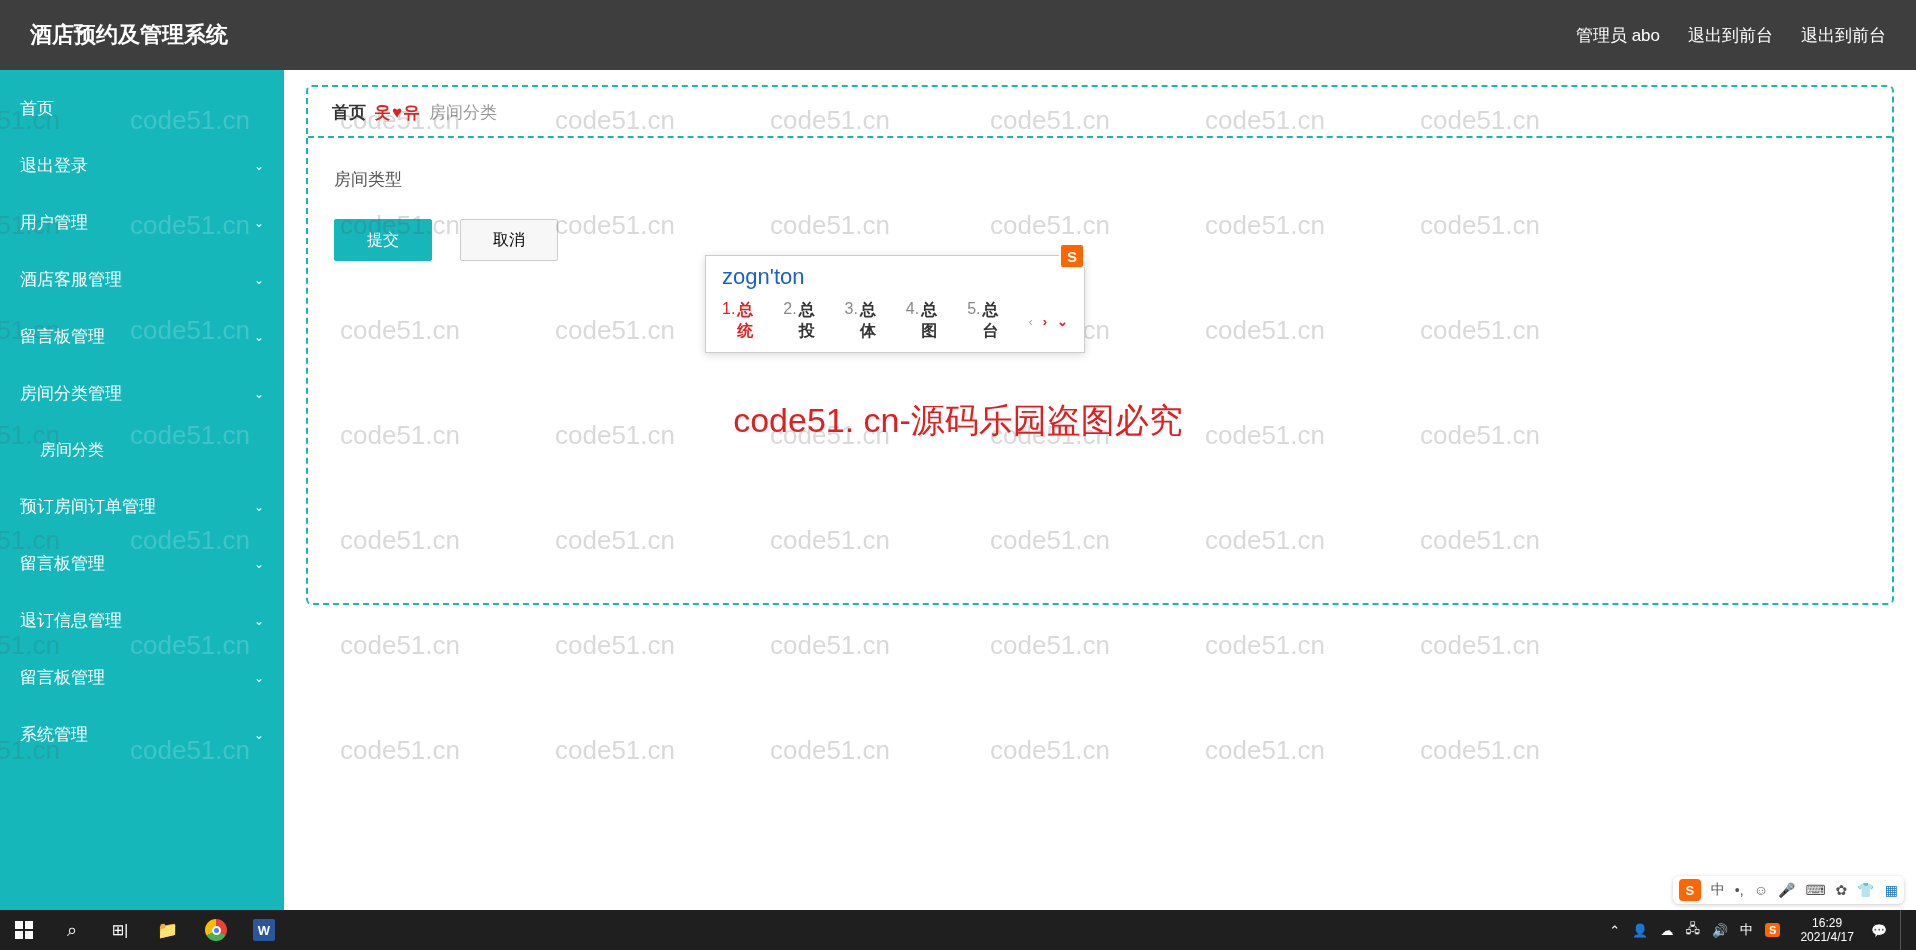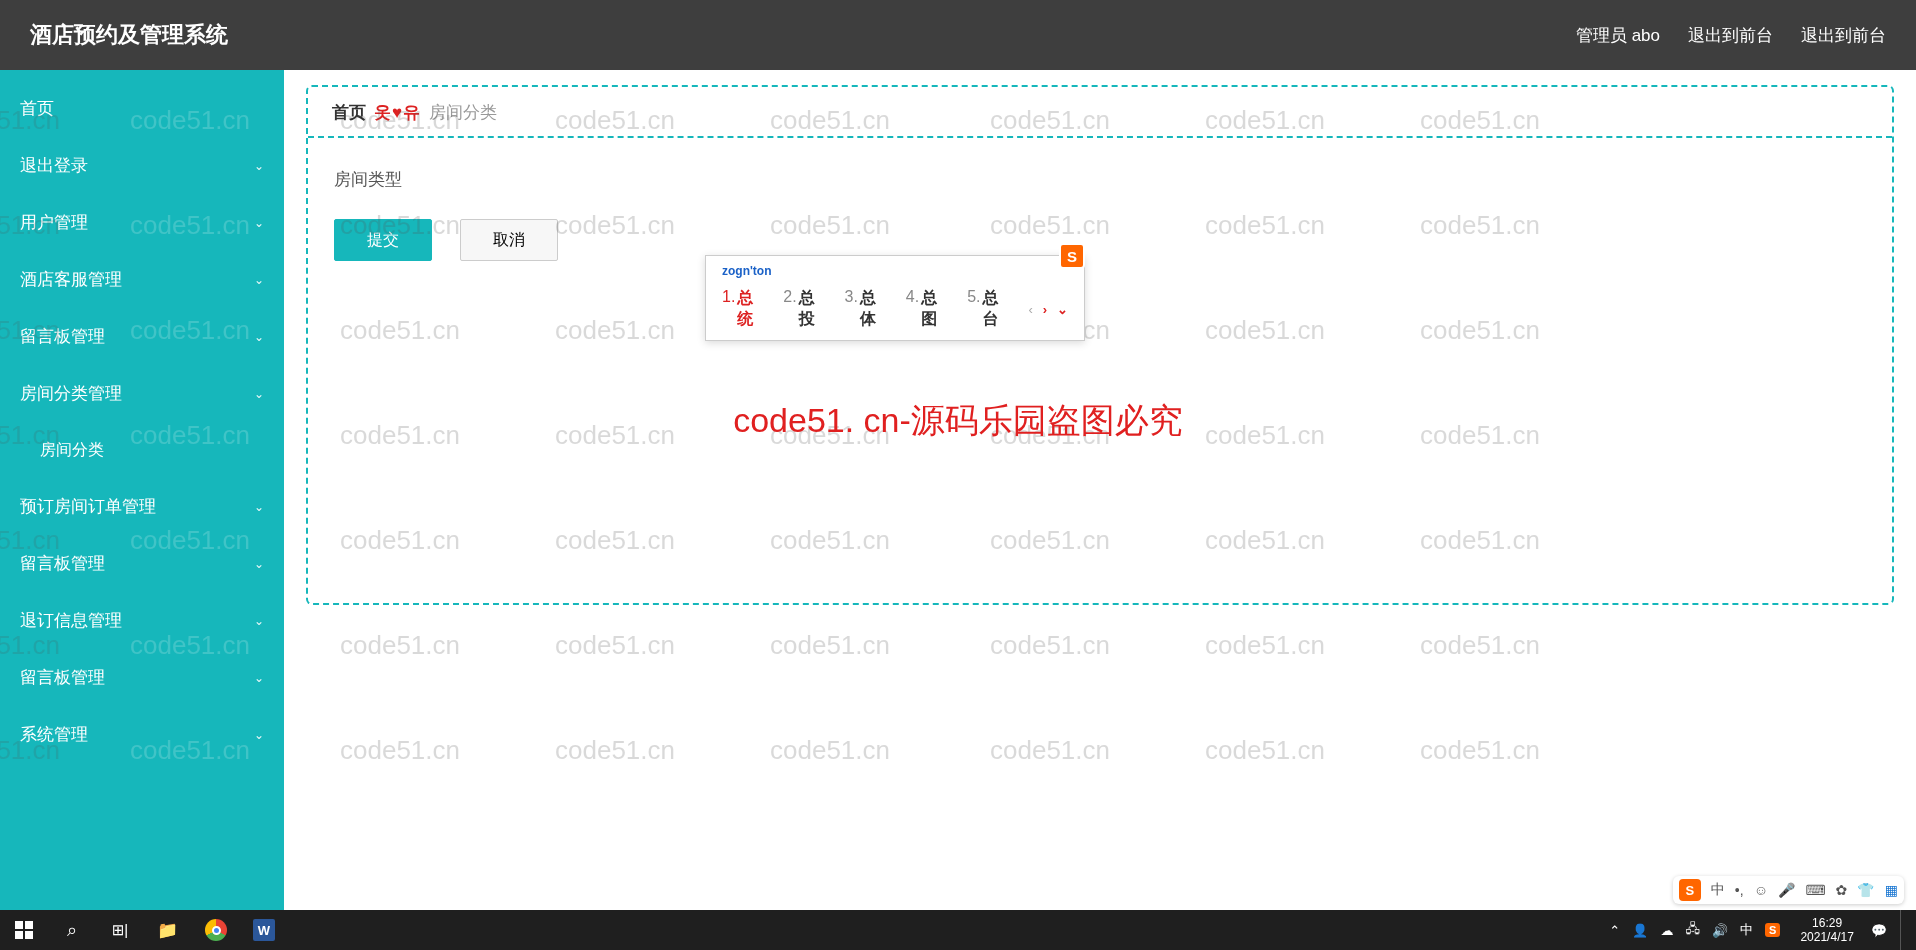--- a/index.html
+++ b/index.html
@@ -28,21 +28,21 @@
 .form-row { display: flex; align-items: center; margin-bottom: 28px; }
 .form-label { font-size: 17px; color: #555; }
 .form-input { width: 520px; height: 40px; border: 1px solid #d7d7d7; padding: 0 14px; font-size: 16px; outline: none; }
 .btn-row { display: flex; gap: 28px; margin-left: 0; }
 .btn { height: 42px; padding: 0 32px; border: 1px solid #ccc; background: #f7f7f7; font-size: 16px; cursor: pointer; border-radius: 2px; }
 .btn.primary { background: #16b7bb; color: #fff; border-color: #16b7bb; }
 
 
 .ime { position: absolute; top: 255px; left: 705px; width: 380px; background: #fff; border: 1px solid #ccc; box-shadow: 0 2px 8px rgba(0,0,0,.15); z-index: 50; }
 .ime-logo { position: absolute; top: -13px; right: -1px; width: 26px; height: 26px; background: #f60; border: 2px solid #fff; border-radius: 4px; display: flex; align-items: center; justify-content: center; color: #fff; font-weight: bold; font-size: 15px; }
-.ime-comp { padding: 8px 16px 6px; font-size: 12px; color: #1a61c7; font-weight: 700; }
+.ime-comp { padding: 8px 16px 6px; font-size: 22px; color: #1a61c7; font-weight: 400; }
 .ime-cands { padding: 4px 16px 10px; font-size: 16px; display: flex; align-items: center; gap: 16px; }
 .cand { display: inline-flex; gap: 2px; }
 .cand .n { color: #888; }
 .cand.sel .w { color: #d22; }
 .cand.sel .n { color: #d22; }
 .cand .w { color: #333; font-weight: bold; }
 .ime-nav { margin-left: auto; display: flex; align-items: center; gap: 10px; font-size: 13px; }
 .ime-nav .prev { color: #aaa; }
 .ime-nav .next { color: #d22; font-weight: bold; }
 .ime-nav .down { color: #d22; font-weight: bold; }

